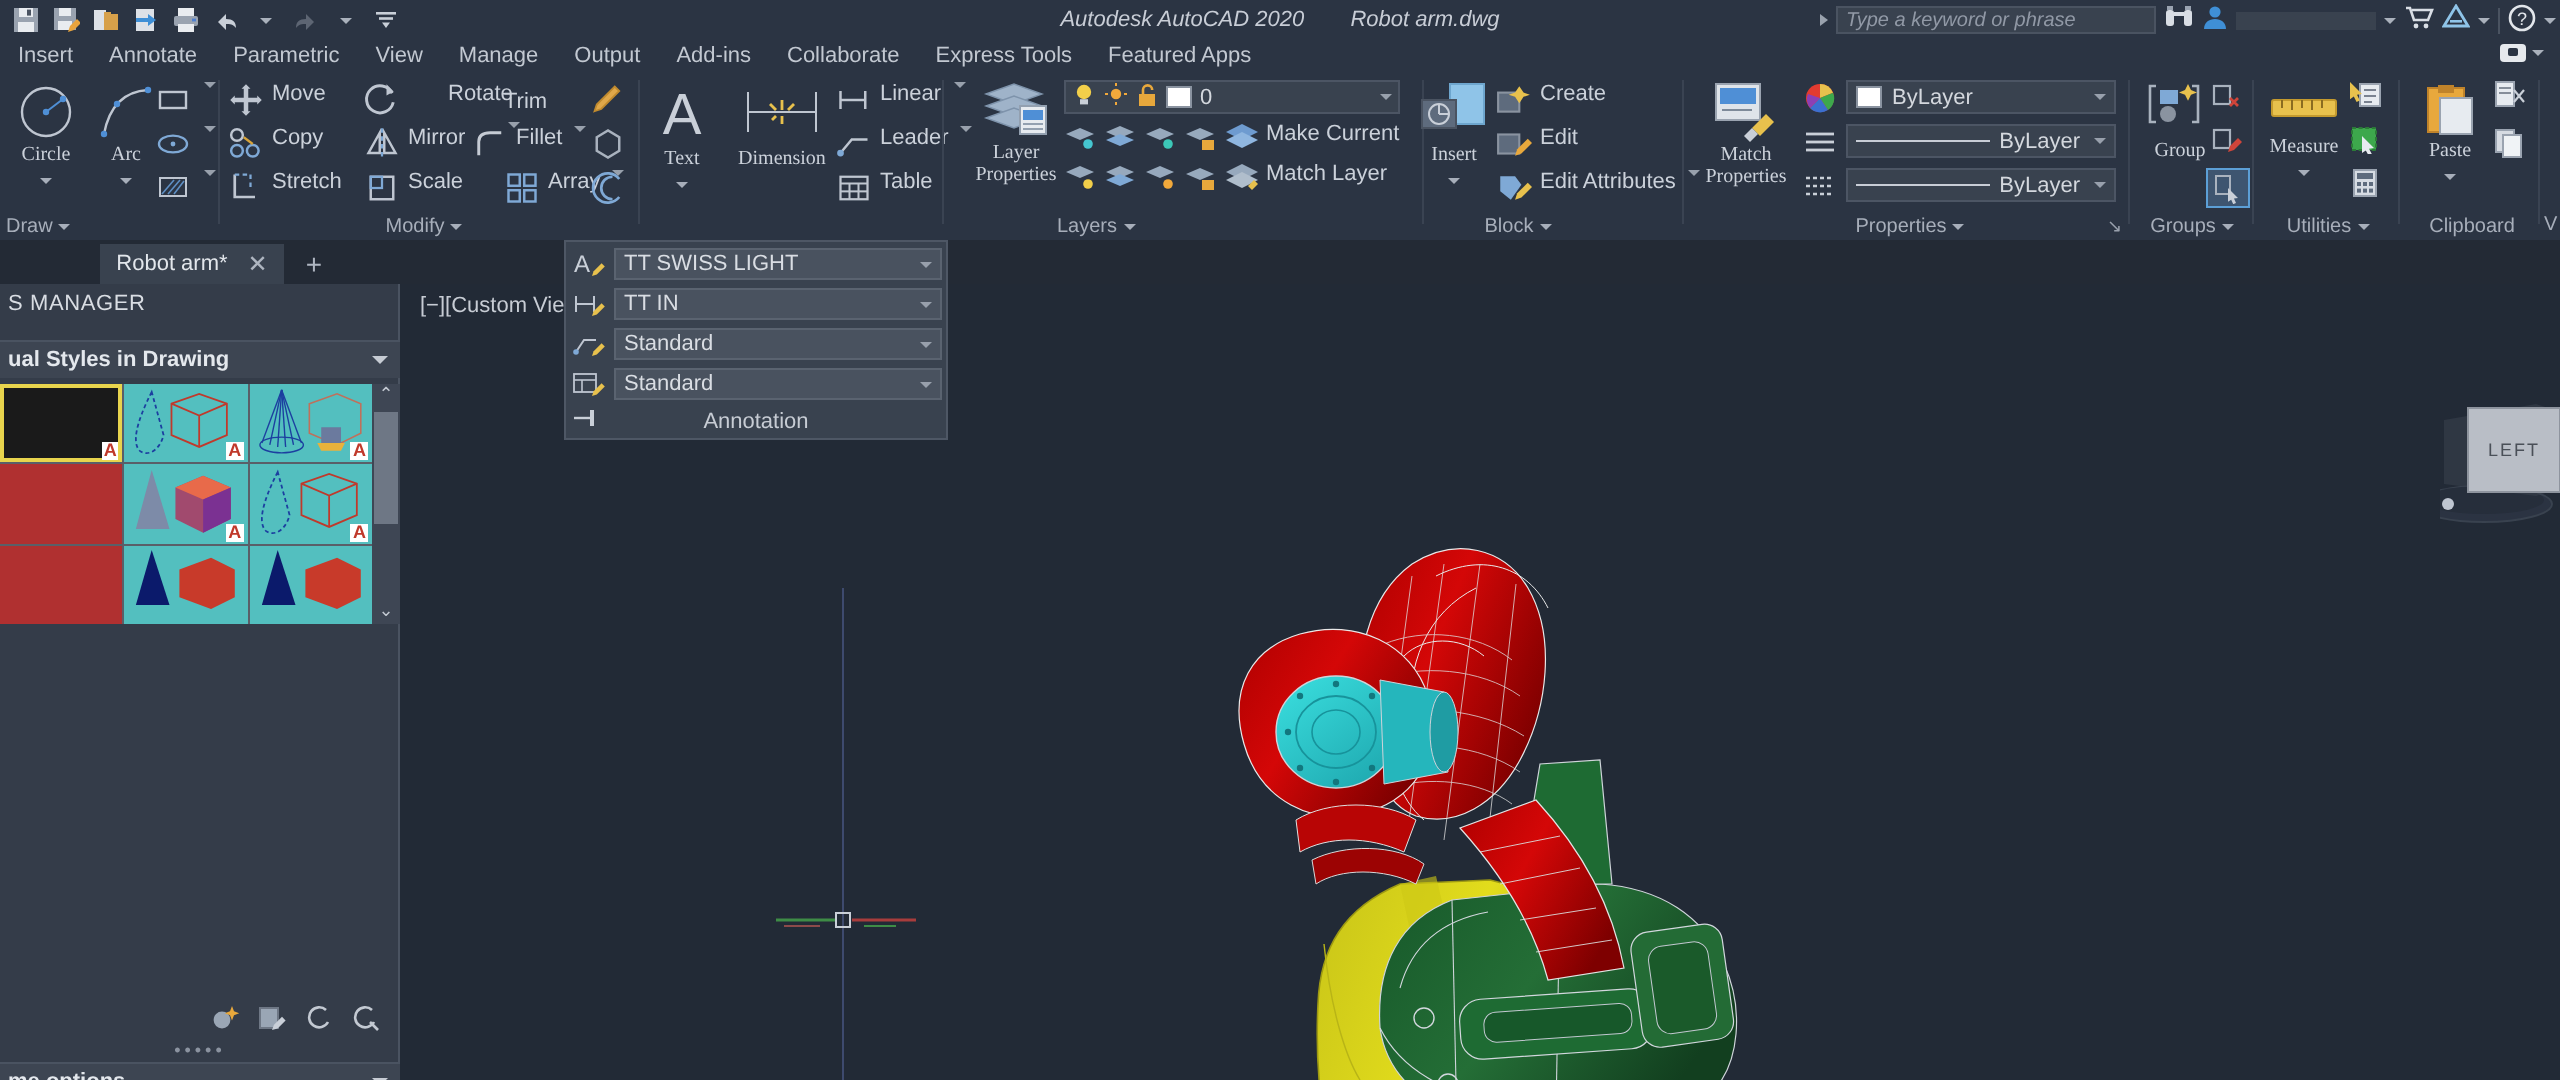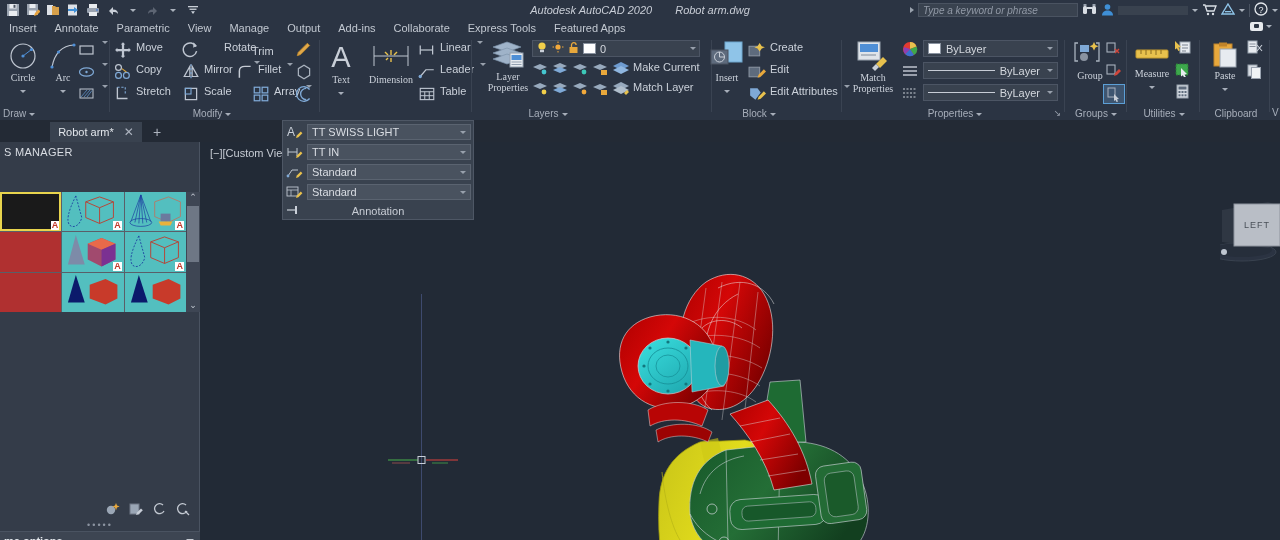--- a/index.html
+++ b/index.html
@@ -986,20 +986,24 @@
           <rect x="9" y="2" width="2" height="8" fill="#C9CFD8"></rect>
         </svg>
     </span>
     <span style="font-size:11px; color:#C7CCD4;">Annotation</span>
   </div>
 </div>
 
 <div id="leftdock">
   <div id="dock-title">S MANAGER</div>
 
+  <div class="dock-section" style="position:absolute; top:28px; left:0; width:200px;">
+    <span>ual Styles in Drawing</span>
+    <span class="dd"></span>
+  </div>
 
   <div id="thumbgrid">
 
     <div class="thumb selected" style="background:#1A1A1A;">
       <span class="a-badge">A</span>
     </div>
     <div class="thumb">
       <svg width="100%" height="100%" viewBox="0 0 62 40" preserveAspectRatio="none">
         <path d="M14 4 C6 20 4 30 8 34 C12 37 18 34 20 26 L14 4Z" fill="none" stroke="#1C3FA0" stroke-width="0.9" stroke-dasharray="2 1.5"></path>
         <path d="M24 10 L38 5 L52 10 L52 26 L38 32 L24 26 Z" fill="none" stroke="#C0392B" stroke-width="0.9"></path>

